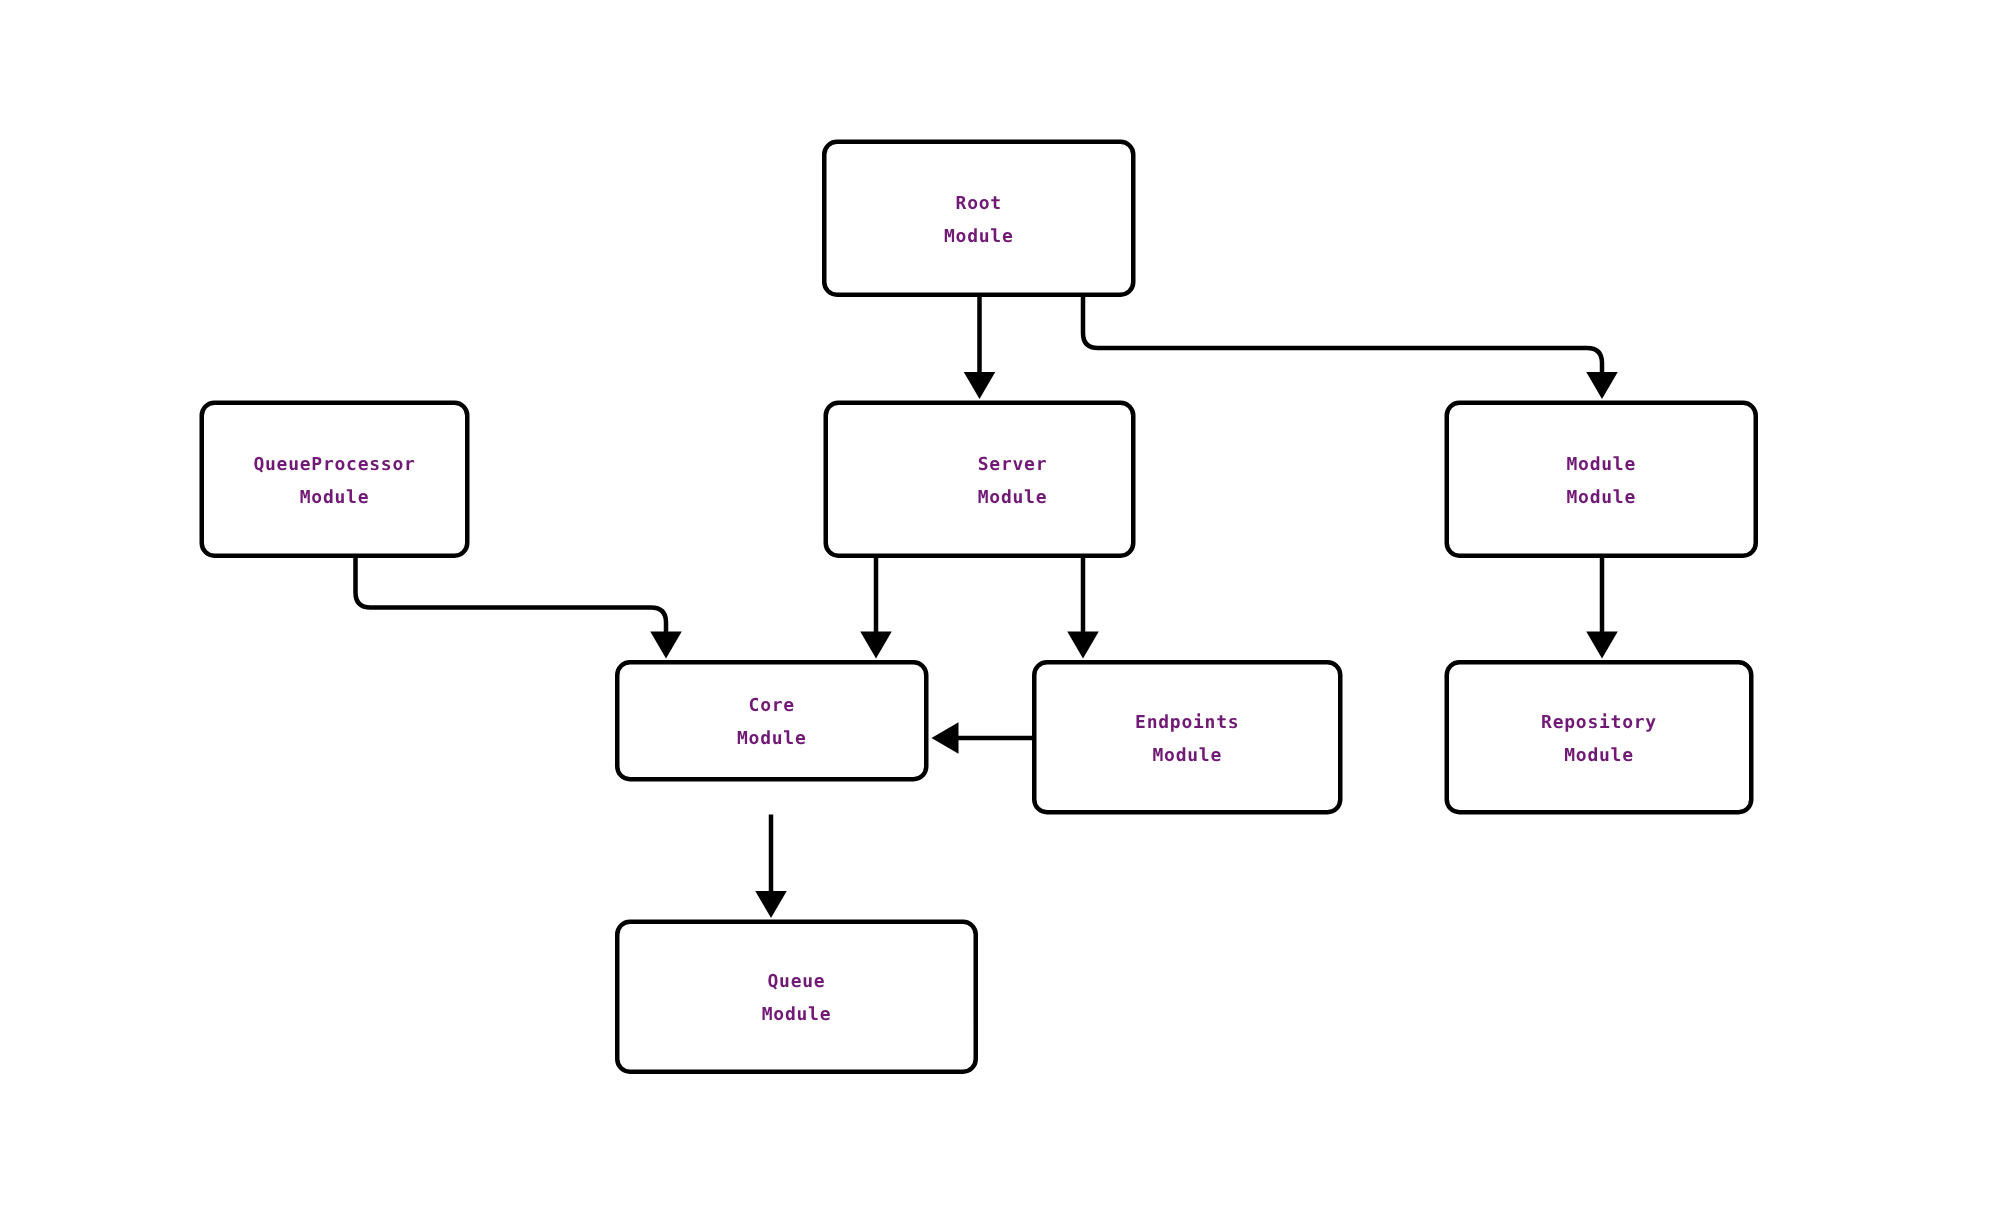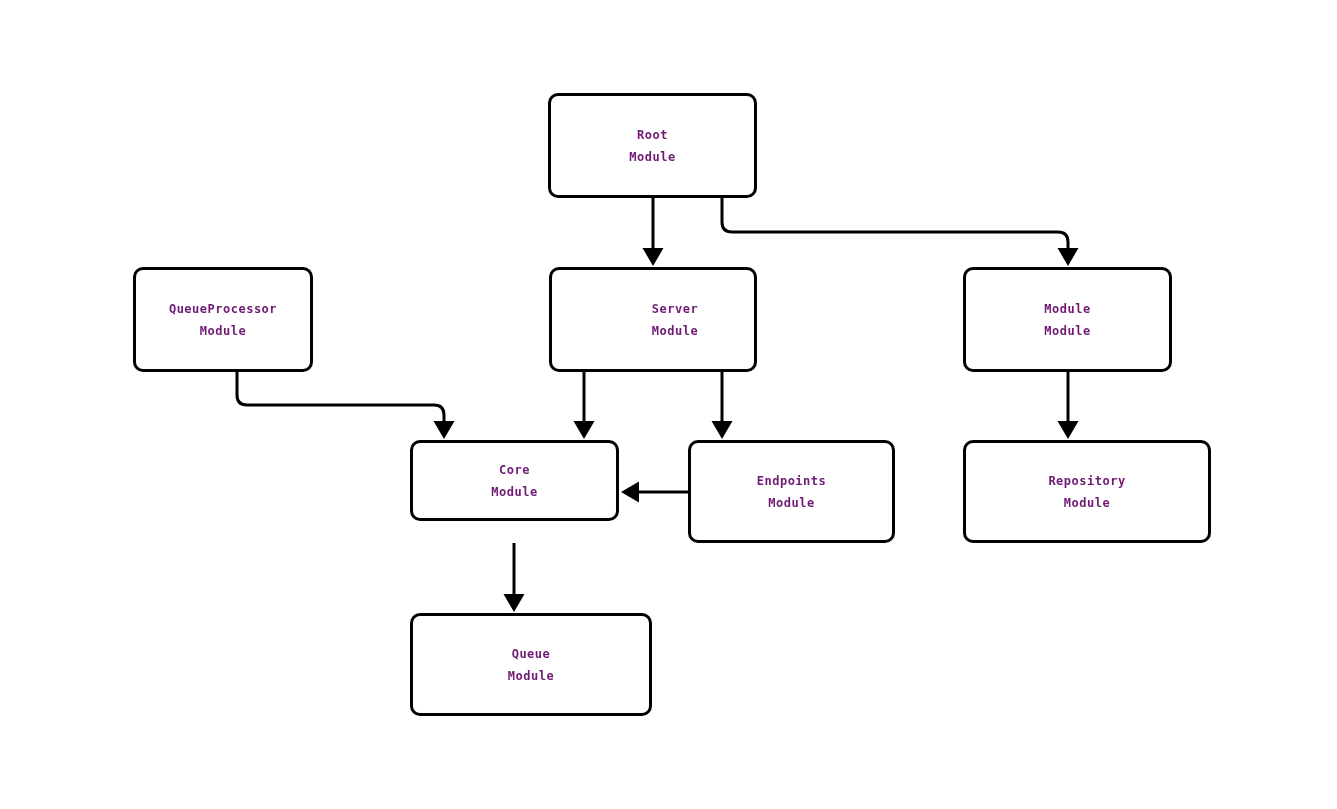--- a/index.html
+++ b/index.html
@@ -134,21 +134,21 @@
     </div>
   </div>
 
   <div class="node" style="left:688px; top:440px; width:207px; height:103px;">
     <div class="label">
       <span>Endpoints</span>
       <span>Module</span>
     </div>
   </div>
 
-  <div class="node" style="left:963px; top:440px; width:248px; height:103px;">
+  <div class="node" style="left:963px; top:440px; width:206px; height:103px;">
     <div class="label">
       <span>Repository</span>
       <span>Module</span>
     </div>
   </div>
 
   <div class="node" style="left:410px; top:613px; width:242px; height:103px;">
     <div class="label">
       <span>Queue</span>
       <span>Module</span>

